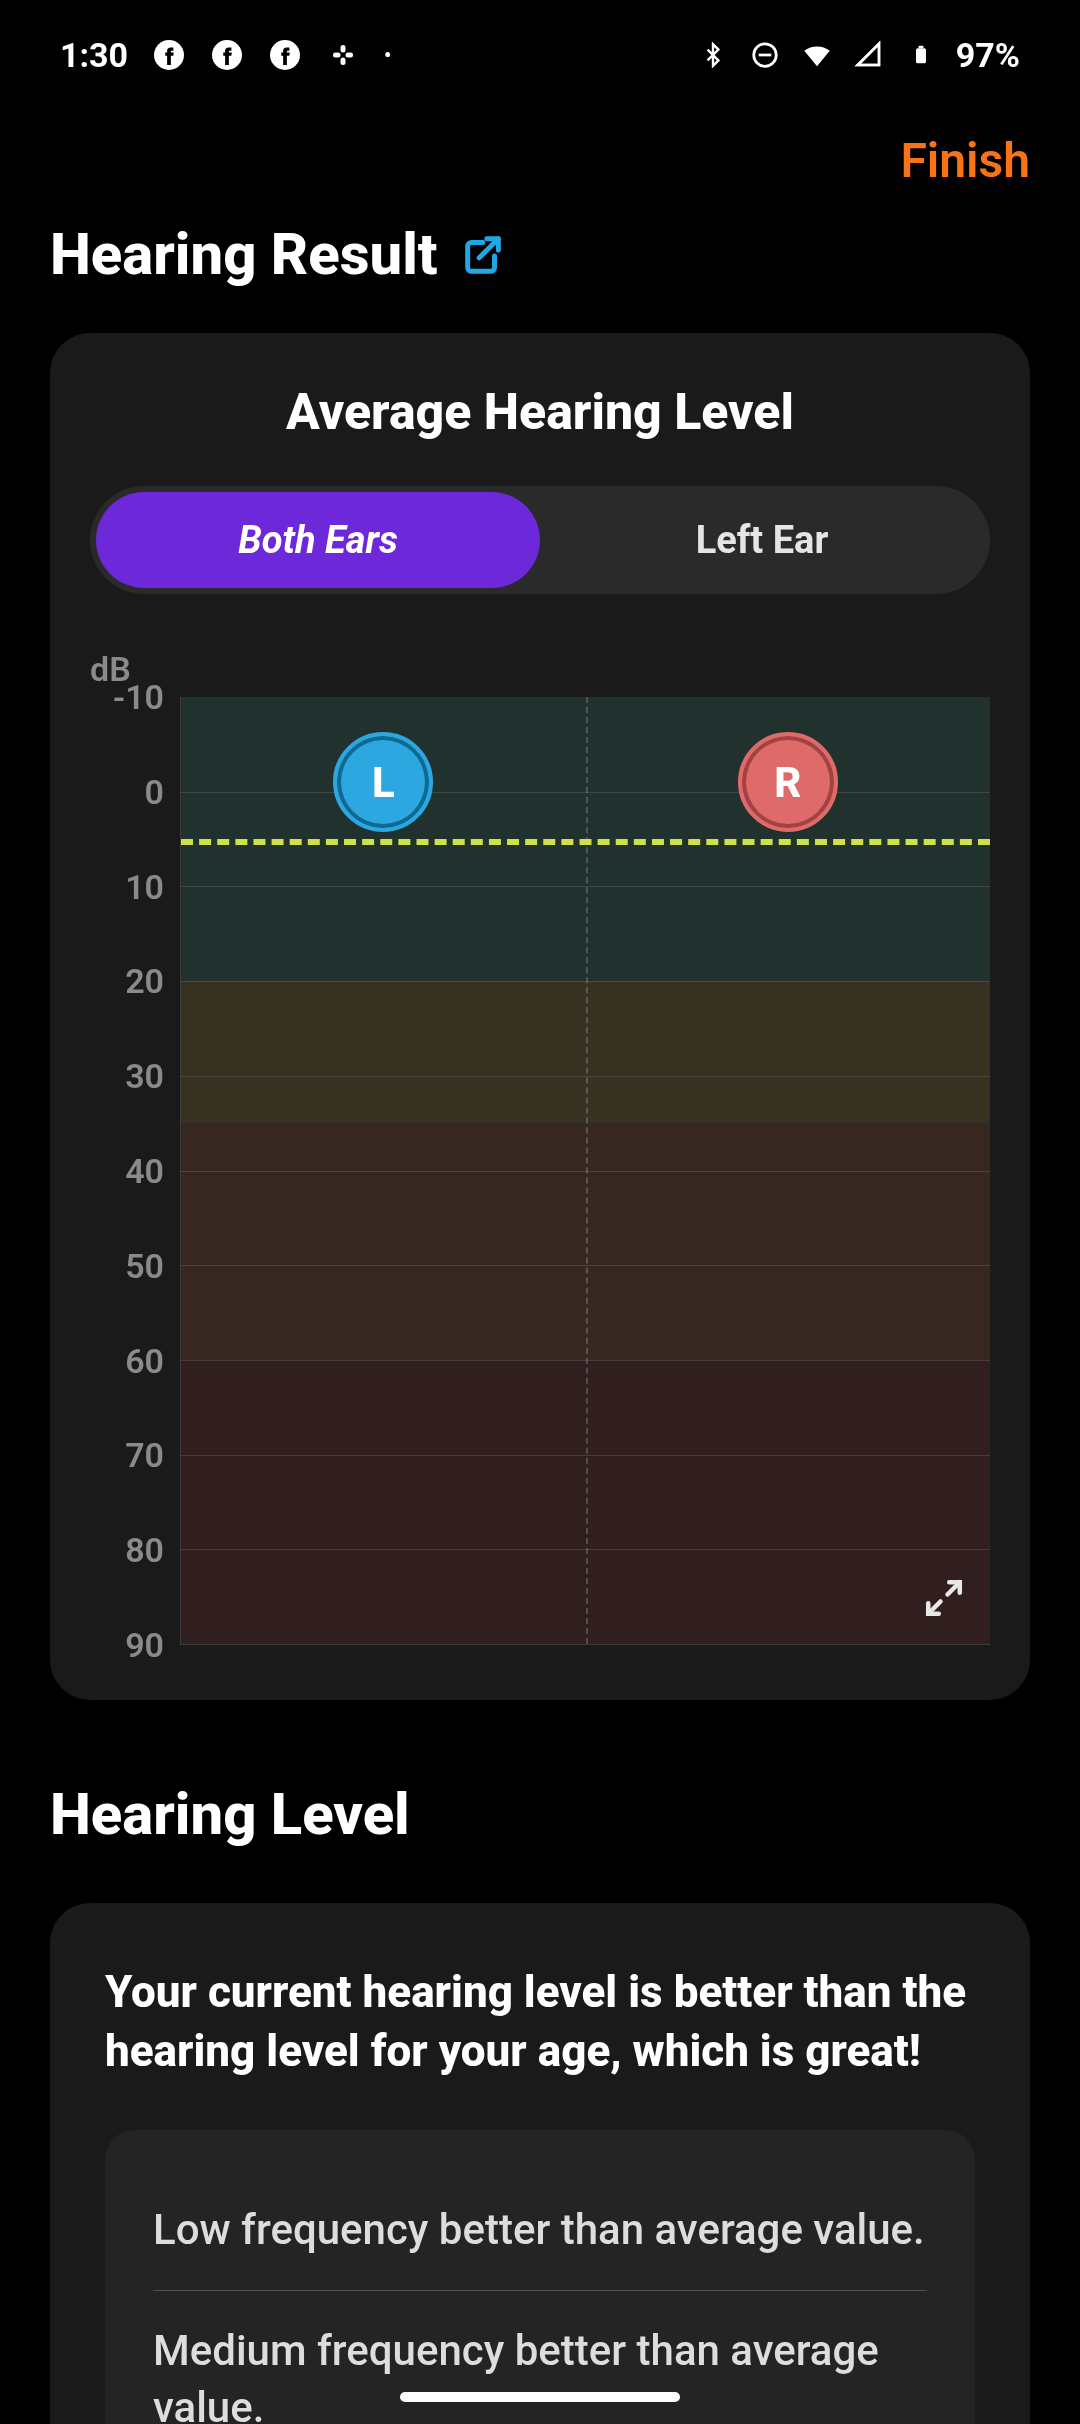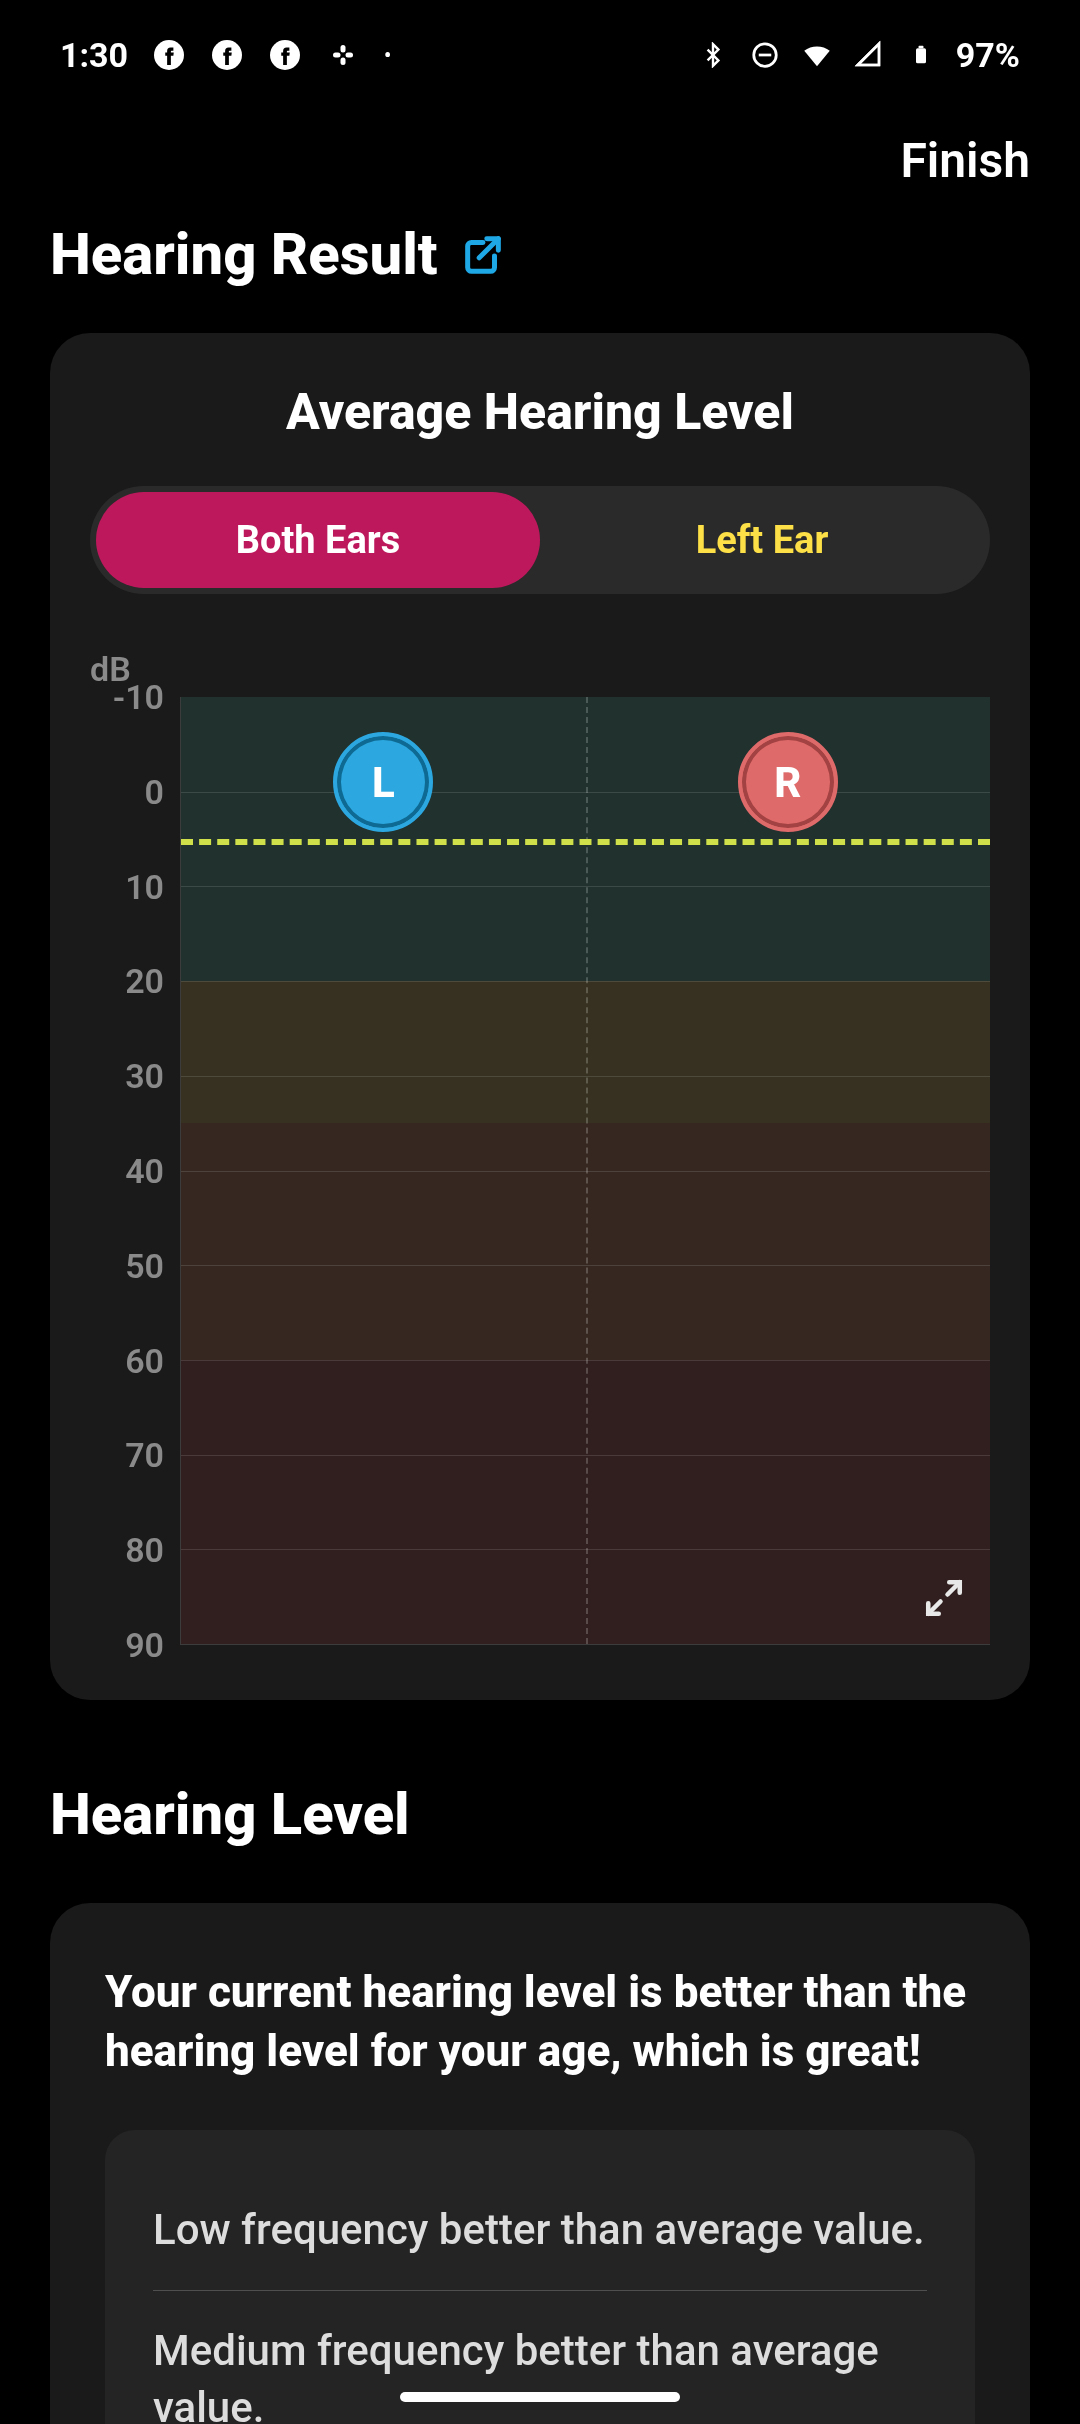--- a/index.html
+++ b/index.html
@@ -3,30 +3,30 @@
 <meta charset="utf-8">
 <style>
   * { box-sizing: border-box; margin: 0; padding: 0; }
   html, body { width: 1080px; height: 2424px; background: #000; color: #fff; font-family: -apple-system, BlinkMacSystemFont, "Segoe UI", Roboto, Helvetica, Arial, sans-serif; overflow: hidden; }
   .status-bar { height: 110px; display: flex; justify-content: space-between; align-items: center; padding: 0 60px; font-size: 34px; font-weight: 700; }
   .status-left { display: flex; align-items: center; gap: 24px; }
   .status-right { display: flex; align-items: center; gap: 18px; }
   .status-icon { width: 34px; height: 34px; display: inline-flex; align-items: center; justify-content: center; }
   .header { display: flex; align-items: center; justify-content: center; padding: 50px 50px 60px; position: relative; }
   .header-title { font-size: 60px; font-weight: 800; letter-spacing: 0.5px; }
-  .header-finish { position: absolute; right: 50px; color: #ffffff; font-size: 48px; font-weight: 600; }
+  .header-finish { position: absolute; right: 50px; color: #f97316; font-size: 48px; font-weight: 600; }
   .section { padding: 0 50px; }
   .section-title-row { display: flex; align-items: center; gap: 22px; margin-bottom: 45px; }
   .section-title { font-size: 58px; font-weight: 800; }
   .share-icon { width: 46px; height: 46px; color: #1fa8e6; }
   .card { background: #1a1a1a; border-radius: 40px; padding: 50px 40px 55px; margin-bottom: 80px; }
   .card-title { text-align: center; font-size: 50px; font-weight: 800; margin-bottom: 45px; }
   .tabs { display: flex; background: #2a2a2a; border-radius: 60px; padding: 6px; margin-bottom: 55px; }
-  .tab { flex: 1; text-align: center; padding: 26px 0; border-radius: 55px; font-size: 38px; font-weight: 700; color: #fde047; cursor: pointer; }
-  .tab.active { background: #be185d; color: #fff; }
+  .tab { flex: 1; text-align: center; padding: 26px 0; border-radius: 55px; font-size: 38px; font-weight: 700; color: #e5e5e5; cursor: pointer; }
+  .tab.active { background: #6d28d9; color: #fff; font-style: italic; }
   .chart-wrap { position: relative; }
   .y-unit { font-size: 34px; color: #8a8a8a; font-weight: 600; margin-left: 0; margin-bottom: 8px; }
   .chart { position: relative; height: 948px; display: flex; }
   .y-axis { width: 90px; display: flex; flex-direction: column; justify-content: space-between; align-items: flex-end; padding-right: 16px; }
   .y-tick { font-size: 34px; color: #8a8a8a; font-weight: 600; height: 0; line-height: 0; }
   .plot { flex: 1; position: relative; border-left: 1px solid rgba(255,255,255,0.15); border-bottom: 1px solid rgba(255,255,255,0.15); overflow: hidden; }
   .band { position: absolute; left: 0; right: 0; }
   .gridline { position: absolute; left: 0; right: 0; height: 1px; background: rgba(255,255,255,0.12); }
   .vline { position: absolute; top: 0; bottom: 0; width: 0; border-left: 2px dashed rgba(255,255,255,0.2); }
   .avg-line { position: absolute; left: 0; right: 0; height: 0; border-top: 6px dashed #cfe04a; }

